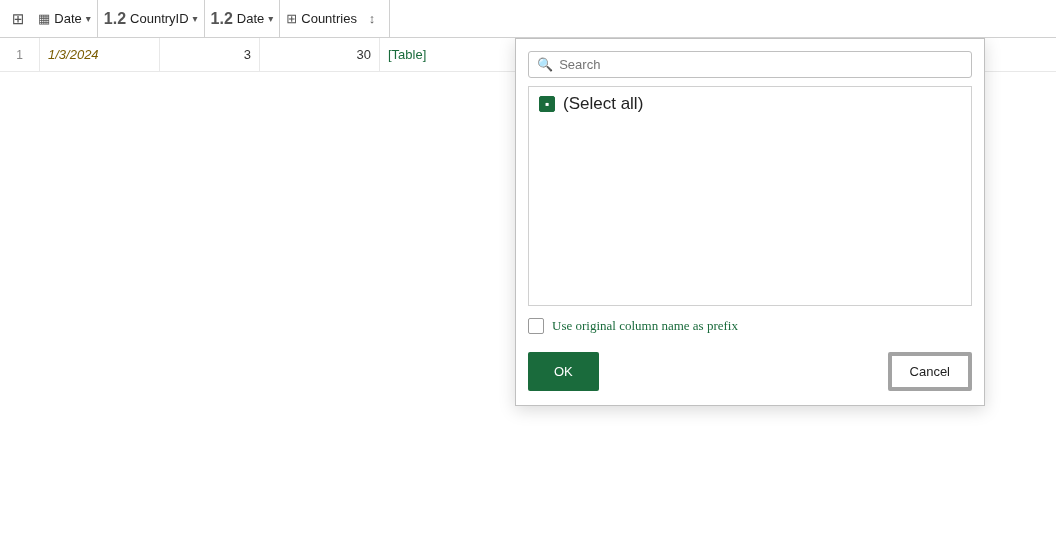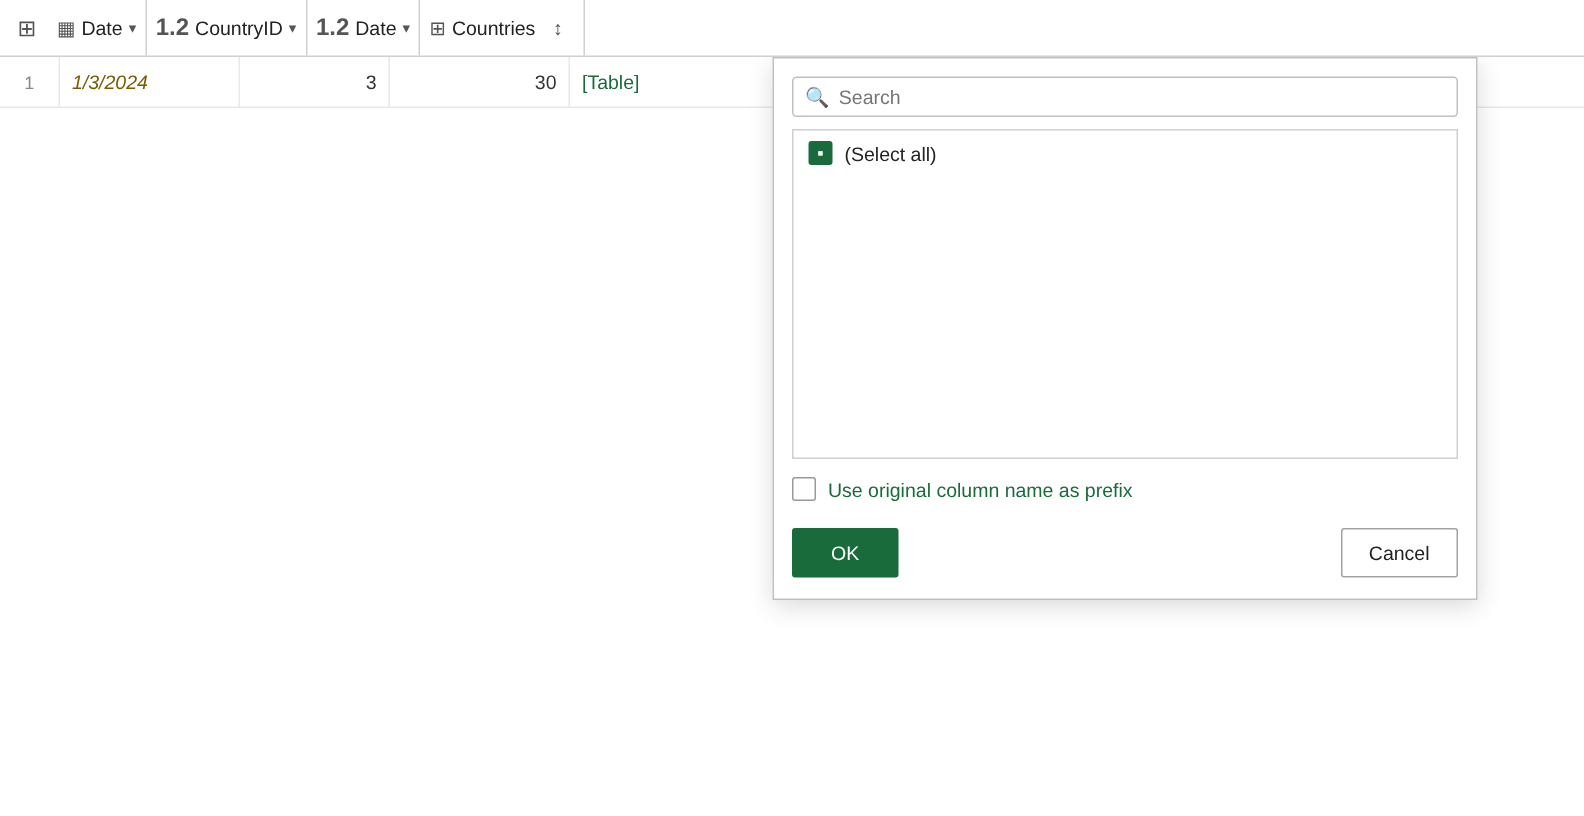--- a/index.html
+++ b/index.html
@@ -213,30 +213,31 @@
       font-size: 11px;
       font-weight: bold;
     }
     .cb.indeterminate::after {
       content: '▪';
       color: #fff;
       font-size: 12px;
     }
 
     .checkbox-label {
-      font-size: 13px;
+      font-size: 17px;
       color: #222;
     }
 
     
     .prefix-row {
       display: flex;
-      align-items: center;
+      align-items: flex-start;
       gap: 8px;
       padding: 12px 12px 10px 12px;
+      font-family: Liberation Serif, serif;
     }
     .prefix-label {
       font-size: 13px;
       color: #1a6b3c;
     }
 
     
     .action-row {
       display: flex;
       justify-content: space-between;
@@ -249,21 +250,21 @@
       border: none;
       padding: 8px 26px;
       font-size: 13px;
       cursor: pointer;
       border-radius: 2px;
       font-weight: 500;
     }
     .btn-cancel {
       background: #ffffff;
       color: #222;
-      border: 1px solid #a3a3a3;
+      border: 4px solid #a3a3a3;
       padding: 8px 18px;
       font-size: 13px;
       cursor: pointer;
       border-radius: 2px;
     }
   </style>
 </head>
 <body>
 
 <div class="toolbar">

